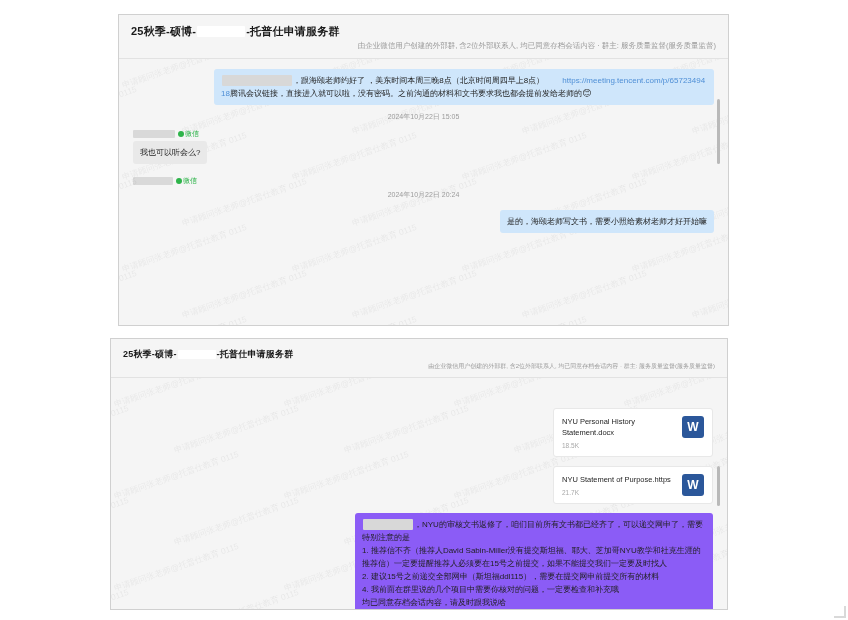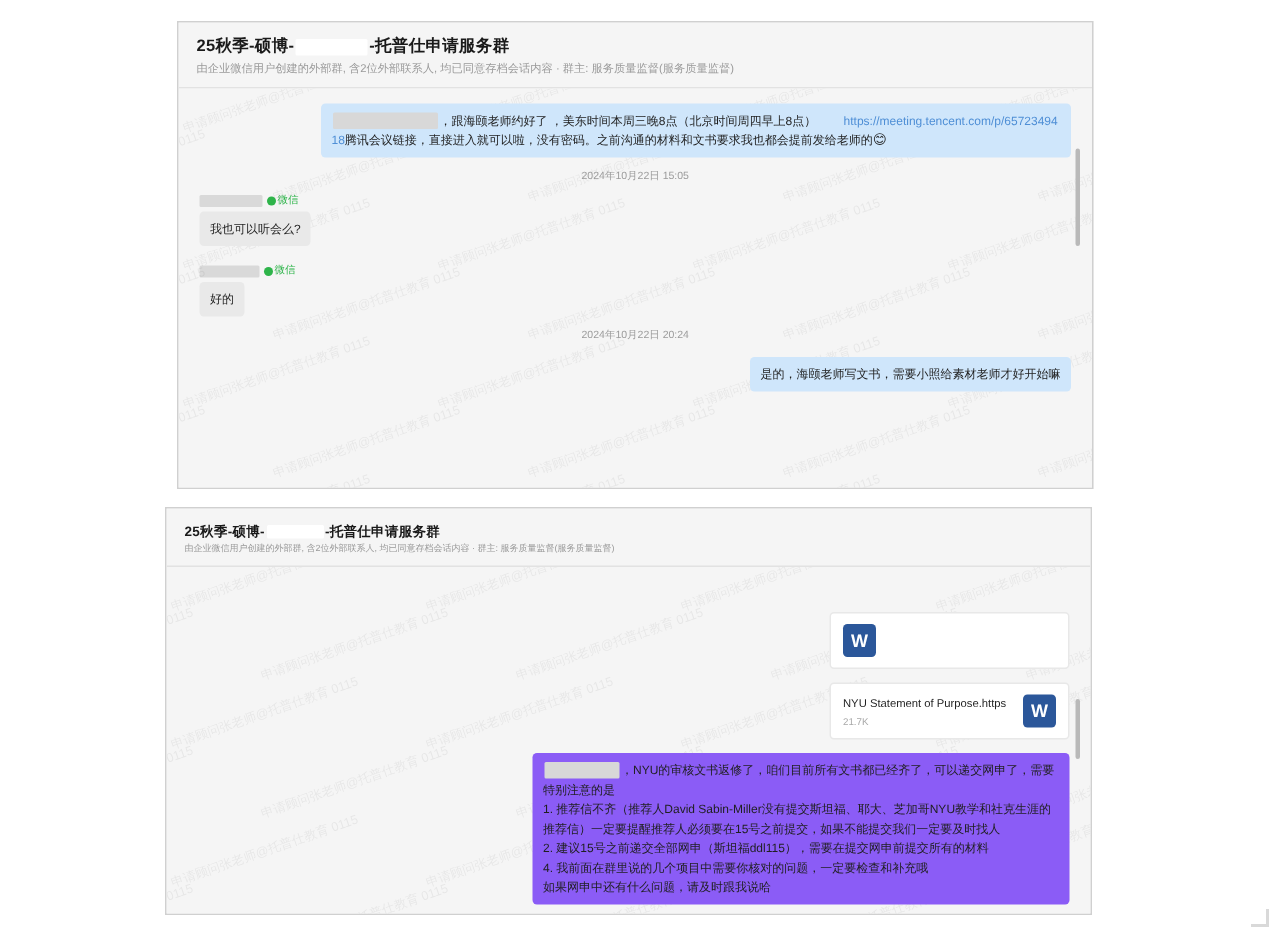--- a/index.html
+++ b/index.html
@@ -17,20 +17,21 @@
     overflow:hidden;
   }
   #panel-1{left:118px;top:14px;width:611px;height:312px;}
   #panel-2{left:110px;top:338px;width:618px;height:272px;}
 
   .chat-header{
     background:#f5f5f5;
     border-bottom:1px solid #e2e2e2;
     padding:9px 12px 7px 12px;
     box-sizing:border-box;
+    text-align:right;
   }
   .chat-title{
     font-size:11px;font-weight:bold;color:#1a1a1a;
     letter-spacing:.2px;line-height:14px;
     display:flex;align-items:center;
   }
   #panel-2 .chat-title{font-size:9px;line-height:12px;}
   .redact{
     display:inline-block;background:#ffffff;height:11px;
     vertical-align:middle;margin:0 1px;border-radius:1px;
@@ -202,23 +203,20 @@
 
 
     <div style="margin-top:12px;">
       <div class="sender">
         <span class="nm" style="width:40px;"></span>
         <span class="wx-badge">
           <span class="wx-dot"></span>
           <span>微信</span>
         </span>
       </div>
-      <div class="row left">
-        <div class="bubble in">好的</div>
-      </div>
     </div>
 
     <div class="timestamp">2024年10月22日 20:24</div>
 
 
     <div class="row right" style="margin-top:10px;">
       <div class="bubble out">是的，海颐老师写文书，需要小照给素材老师才好开始嘛</div>
     </div>
 
     <div class="scrollbar" id="sb-1"></div>
@@ -262,41 +260,45 @@
         <span style="left: 510px; top: 184px;">申请顾问张老师@托普仕教育 0115</span>
         <span style="left: -110px; top: 230px;">申请顾问张老师@托普仕教育 0115</span>
         <span style="left: 60px; top: 230px;">申请顾问张老师@托普仕教育 0115</span>
         <span style="left: 230px; top: 230px;">申请顾问张老师@托普仕教育 0115</span>
         <span style="left: 400px; top: 230px;">申请顾问张老师@托普仕教育 0115</span>
         <span style="left: 570px; top: 230px;">申请顾问张老师@托普仕教育 0115</span>
       </div>
 
     <div class="row right" style="margin-top:20px;">
       <div class="filecard">
+        <div>
+          <div class="fc-name">NYU Personal History Statement.docx</div>
+          <div class="fc-size">18.5K</div>
+        </div>
         <div class="word-icon">W</div>
       </div>
     </div>
 
     <div class="row right" style="margin-top:9px;">
       <div class="filecard">
         <div>
           <div class="fc-name">NYU Statement of Purpose.https</div>
           <div class="fc-size">21.7K</div>
         </div>
         <div class="word-icon">W</div>
       </div>
     </div>
 
     <div class="row right" style="margin-top:9px;">
       <div class="bubble out deep" style="max-width:358px;">
         <div><span class="redact grey" style="width:50px;"></span><span>，NYU的审核文书返修了，咱们目前所有文书都已经齐了，可以递交网申了，需要特别注意的是</span></div>
         <div>1. 推荐信不齐（推荐人David Sabin-Miller没有提交斯坦福、耶大、芝加哥NYU教学和社克生涯的推荐信）一定要提醒推荐人必须要在15号之前提交，如果不能提交我们一定要及时找人</div>
         <div>2. 建议15号之前递交全部网申（斯坦福ddl115），需要在提交网申前提交所有的材料</div>
         <div>4. 我前面在群里说的几个项目中需要你核对的问题，一定要检查和补充哦</div>
-        <div>如果网申中还有什么问题，请及时跟我说哈</div>
+        <div>均已同意存档会话内容，请及时跟我说哈</div>
       </div>
     </div>
 
     <div class="scrollbar" id="sb-2"></div>
   </div>
 </div>
 
 <div class="corner"></div>
 
 </body></html>

